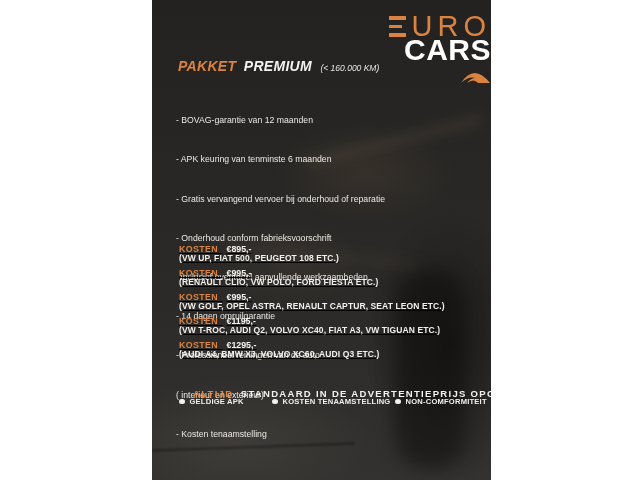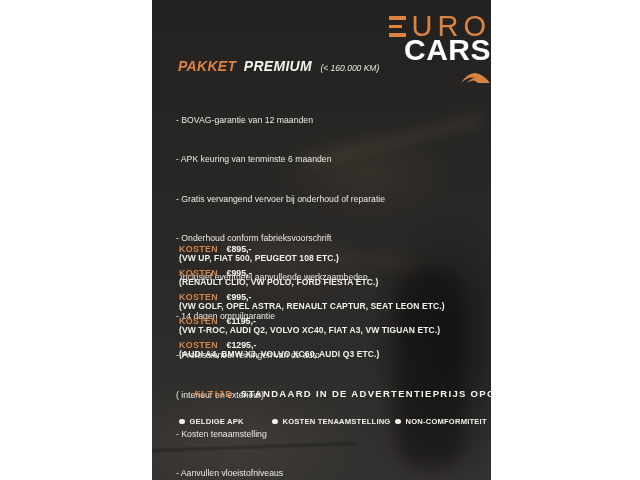--- a/index.html
+++ b/index.html
@@ -68,32 +68,32 @@
   .pakket-note   { color:#e9e7e2; font-size:8.5px; margin-left:4px; }
 
   
   .features {
     position:absolute; top:77px; left:24px; right:8px;
     color:#eceae5; font-size:8.7px; line-height:9.8px; white-space:pre;
   }
 
   
   .pricing { position:absolute; top:242px; left:27px; right:8px; }
-  .price-row { margin-bottom:2.4px; }
+  .price-row { margin-bottom:2.4px;text-decoration:underline; }
   .price-head { line-height:10px; white-space:nowrap; }
   .price-label { color:var(--accent); font-weight:bold; font-size:8.8px; letter-spacing:.4px; }
   .price-value { color:#f6f4f0; font-weight:bold; font-size:8.8px; margin-left:4px; }
   .price-models { color:#f2f0ec; font-weight:bold; font-size:8.5px; line-height:9.6px; letter-spacing:.1px; white-space:nowrap; }
 
   
   .footer-title { position:absolute; top:383px; left:27px; white-space:nowrap; }
   .footer-title .accent { color:var(--accent); font-weight:bold; font-size:9.5px; letter-spacing:1.3px;margin-left:14px; }
   .footer-title .rest   { color:#f5f3ef; font-weight:bold; font-size:9.5px; letter-spacing:1.3px; margin-left:3px; }
   .footer-items { position:absolute; top:397px; left:27px; right:8px; height:14px; }
-  .footer-item { position:absolute; top:0; display:flex; align-items:center; white-space:nowrap;margin-top:20px; }
+  .footer-item { position:absolute; top:0; display:flex; align-items:center; white-space:nowrap; }
   .footer-item:nth-of-type(1) { left:0; }
   .footer-item:nth-of-type(2) { left:86px;padding-left:7px; }
   .footer-item:nth-of-type(3) { left:216px; }
   .dot { width:5.5px; height:5.5px; border-radius:50%; background:#f4f2ee; margin-right:5px; flex:none; }
   .footer-item-label { color:#f2f0ec; font-weight:bold; font-size:7.6px; letter-spacing:.2px; }
 
   :root { --accent:#DB8340; }
 </style>
 </head>
 <body>
@@ -143,21 +143,20 @@
       <div class="feature-line">  inclusief eventueel aanvullende werkzaamheden</div>
     
       <div class="feature-line">- 14 dagen omruilgarantie</div>
     
       <div class="feature-line">- Professioneel reiningen van de auto</div>
     
       <div class="feature-line">( interieur en exterieur)</div>
     
       <div class="feature-line">- Kosten tenaamstelling</div>
     
-      <div class="feature-line">- Aanvullen vloeistofniveaus</div>
     
       
     
       
     
       
     
       
     
       

